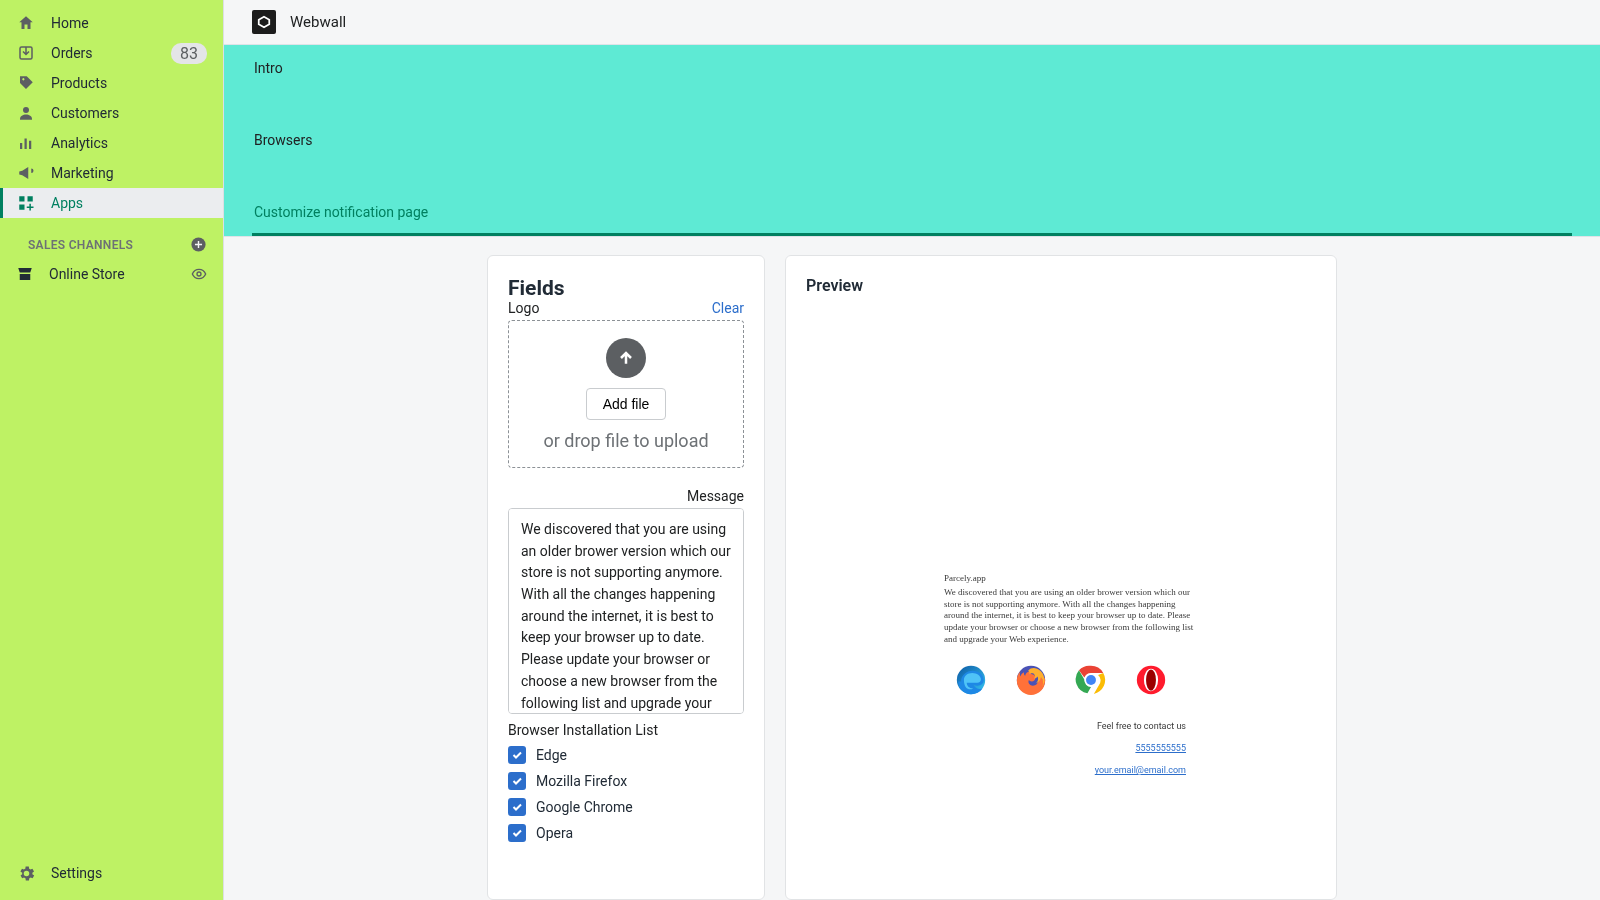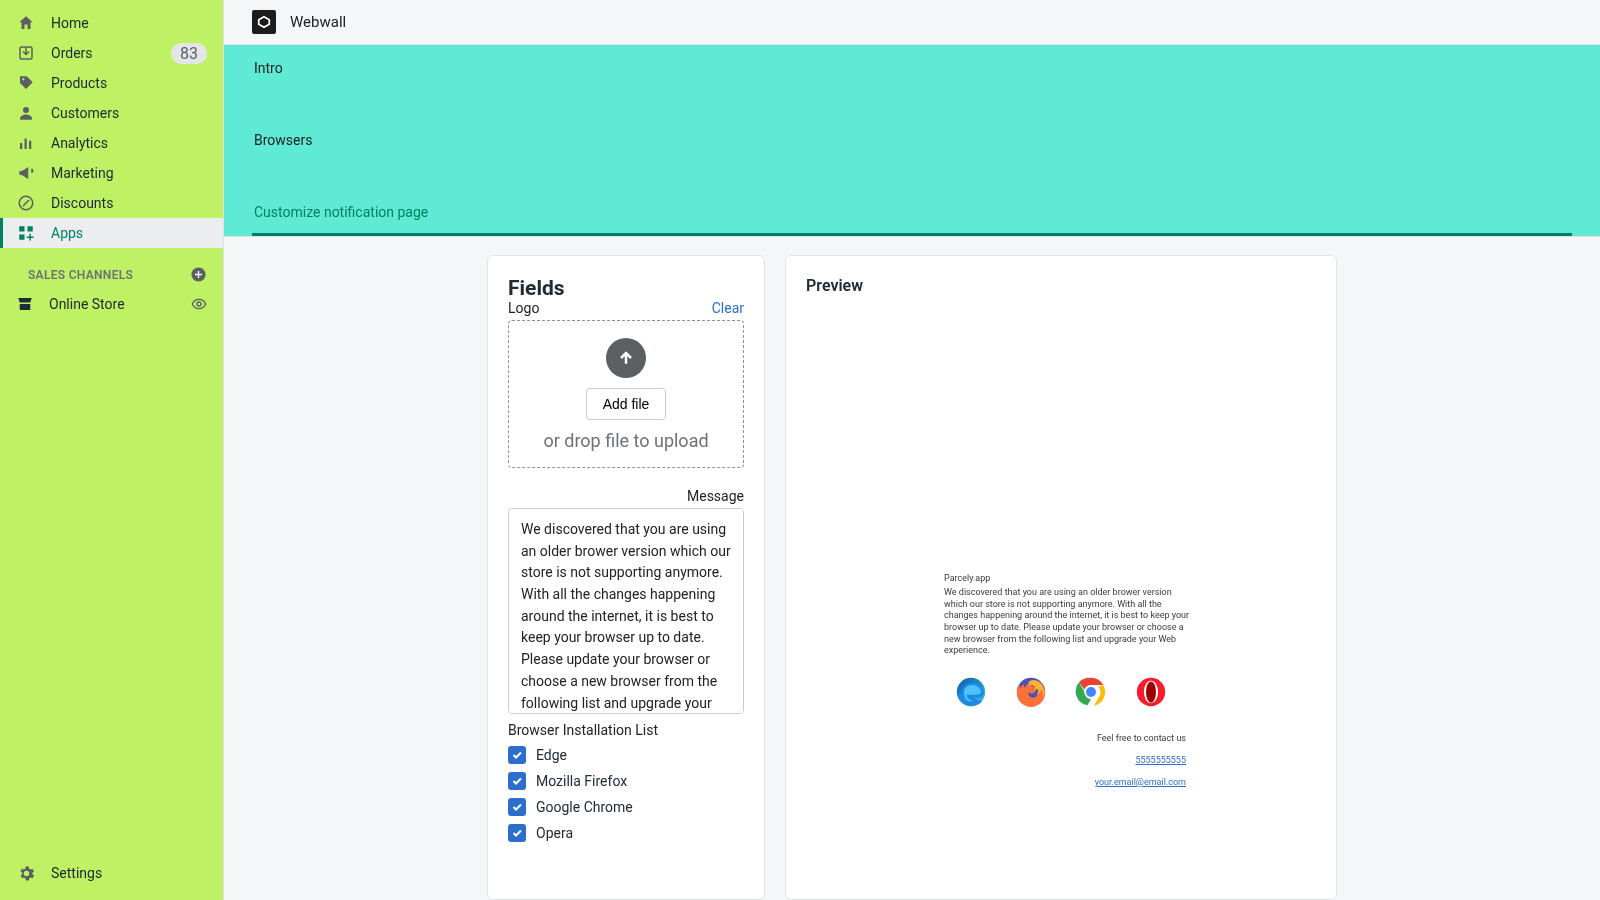--- a/index.html
+++ b/index.html
@@ -111,29 +111,20 @@
         <span>Analytics</span>
       </div>
       <div class="nav-item">
         <span class="icon">
             <svg width="18" height="18" viewBox="0 0 24 24" fill="currentColor">
               <path d="M3 10v4l4 1 8 5V4l-8 5-4 1zm16 2a3 3 0 000-6v6z"></path>
             </svg>
           </span>
         <span>Marketing</span>
       </div>
-      <div class="nav-item">
-        <span class="icon">
-            <svg width="18" height="18" viewBox="0 0 24 24" fill="none" stroke="currentColor" stroke-width="2">
-              <circle cx="12" cy="12" r="9"></circle>
-              <path d="M8 16l8-8M9 9h.01M15 15h.01"></path>
-            </svg>
-          </span>
-        <span>Discounts</span>
-      </div>
       <div class="nav-item active">
         <span class="icon">
             <svg width="18" height="18" viewBox="0 0 24 24" fill="currentColor">
               <rect x="3" y="3" width="7" height="7"></rect>
               <rect x="14" y="3" width="7" height="7"></rect>
               <rect x="3" y="14" width="7" height="7"></rect>
               <path d="M17.5 13v9M13 17.5h9" stroke="currentColor" stroke-width="2"></path>
             </svg>
           </span>
         <span>Apps</span>
@@ -249,21 +240,21 @@
                 </svg>
               </span>
             <span>Opera</span>
           </div>
         </div>
       </div>
 
       <div class="card preview-card">
         <h2>Preview</h2>
         <div class="preview-body">
-          <div style="padding-left:138px;">
+          <div style="padding-left:138px;font-family:Liberation Serif, serif;">
             <div class="preview-name">Parcely.app</div>
             <div class="preview-msg">We discovered that you are using an older brower version which our store is not supporting anymore. With all the changes happening around the internet, it is best to keep your browser up to date. Please update your browser or choose a new browser from the following list and upgrade your Web experience.</div>
           </div>
           <div class="preview-icons">
 
             <svg class="bicon" viewBox="0 0 48 48">
                 <defs>
                   <linearGradient id="ge" x1="0" y1="0" x2="1" y2="1">
                     <stop offset="0" stop-color="#0c59a4"></stop>
                     <stop offset="1" stop-color="#37c6f4"></stop>

